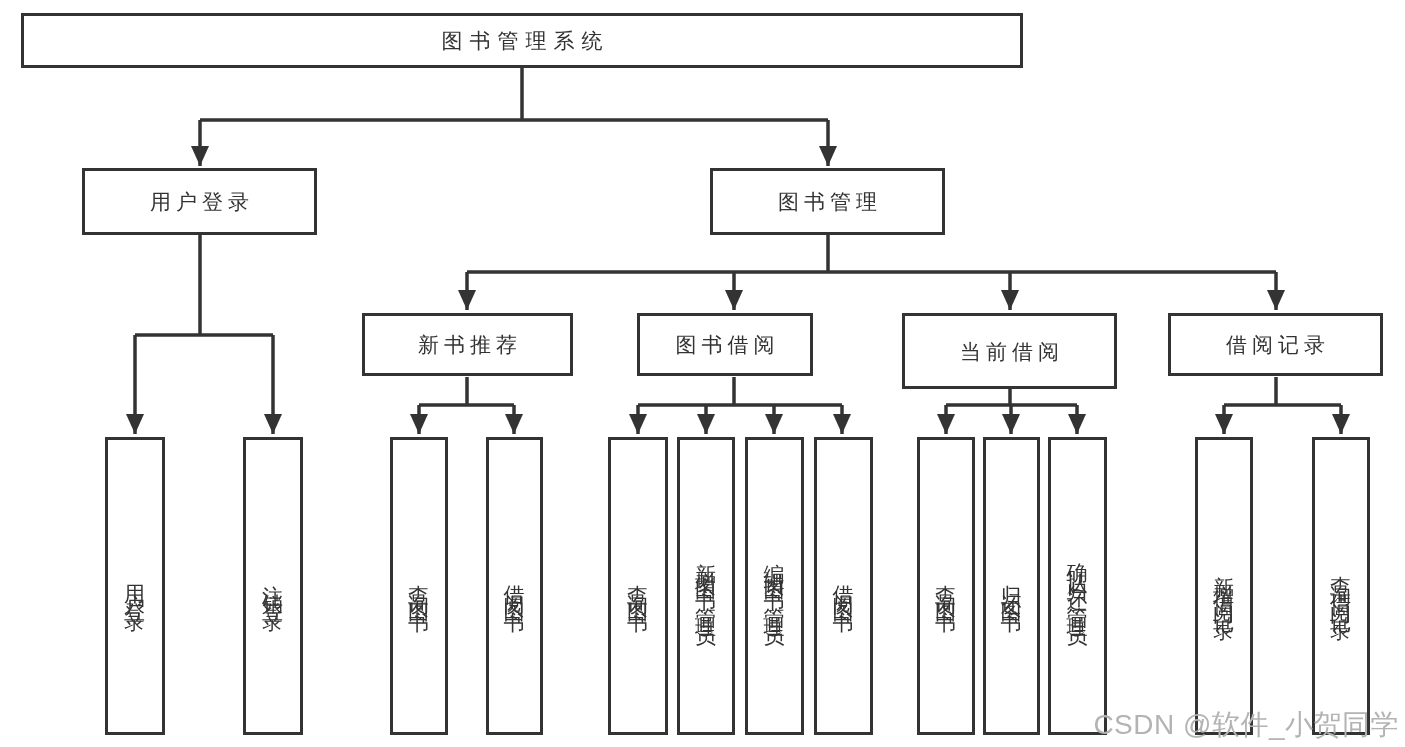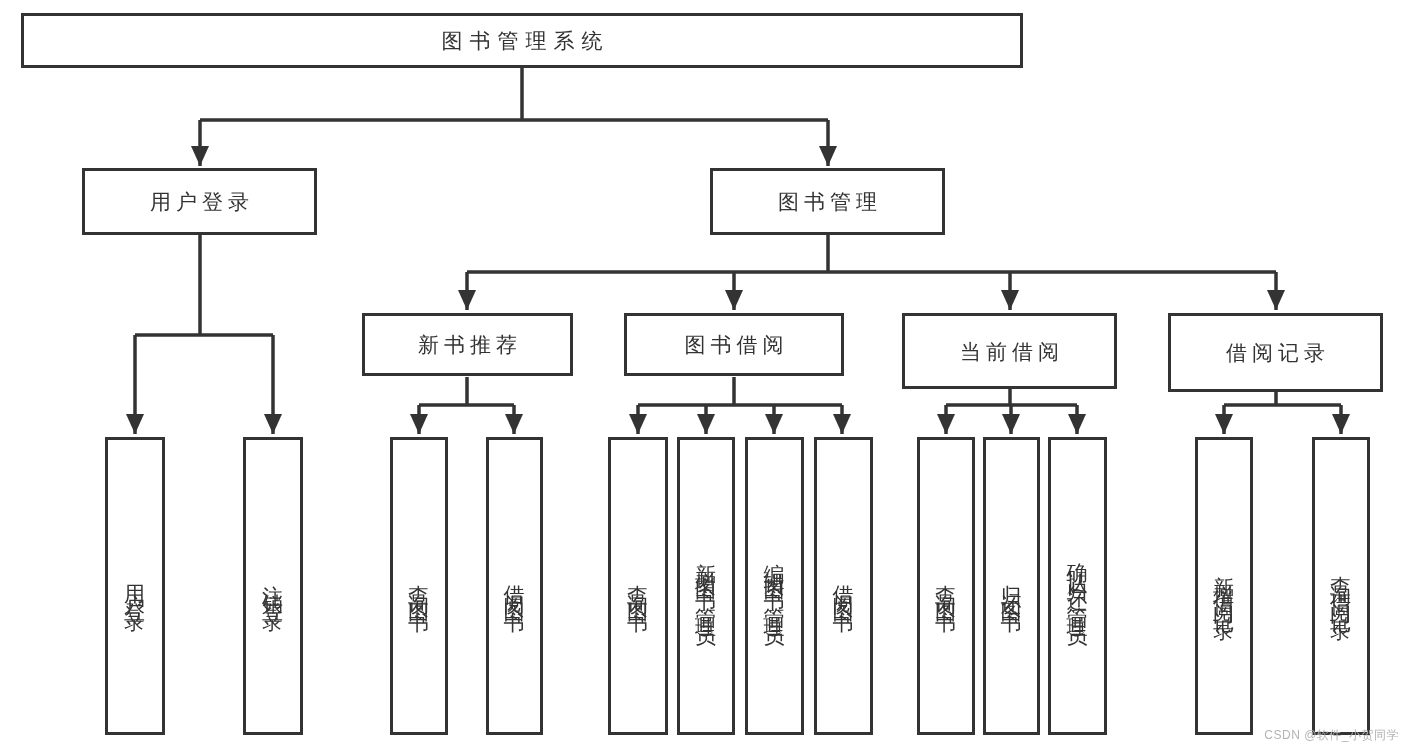--- a/index.html
+++ b/index.html
@@ -53,21 +53,21 @@
     text-orientation: mixed;
     font-size: 21px;
     letter-spacing: 9px;
     line-height: 1;
     white-space: nowrap;
   }
   .watermark {
     position: absolute;
     right: 6px;
     bottom: 3px;
-    font-size: 12px;
+    font-size: 28px;
     letter-spacing: 0.5px;
     color: var(--watermark, #b3b3b3);
     z-index: 3;
     white-space: nowrap;
   }
 </style>
 </head>
 <body>
 
 <div class="stage">
@@ -117,27 +117,27 @@
   <div class="node l1" style="left:82px;top:168px;width:235px;height:67px">
     <span class="h-label">用户登录</span>
   </div>
   <div class="node l2" style="left:362px;top:313px;width:211px;height:63px">
     <span class="h-label">新书推荐</span>
   </div>
 
   <div class="node l1" style="left:710px;top:168px;width:235px;height:67px">
     <span class="h-label">图书管理</span>
   </div>
-  <div class="node l2" style="left:624px;top:313px;width:220px;height:63px">
+  <div class="node l2" style="left:637px;top:313px;width:176px;height:63px">
     <span class="h-label">图书借阅</span>
   </div>
   <div class="node l2" style="left:902px;top:313px;width:215px;height:76px">
     <span class="h-label">当前借阅</span>
   </div>
-  <div class="node l2" style="left:1168px;top:313px;width:215px;height:79px">
+  <div class="node l2" style="left:1168px;top:313px;width:215px;height:63px">
     <span class="h-label">借阅记录</span>
   </div>
 
   <div class="node leaf" style="left:105px;top:437px;width:60px;height:298px">
     <span class="v-label">用户登录</span>
   </div>
   <div class="node leaf" style="left:243px;top:437px;width:60px;height:298px">
     <span class="v-label">注销登录</span>
   </div>
 

